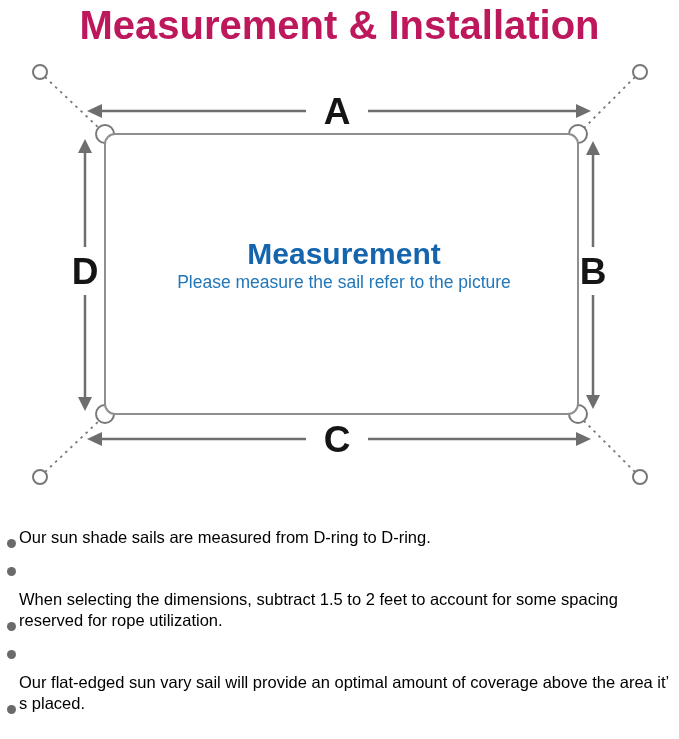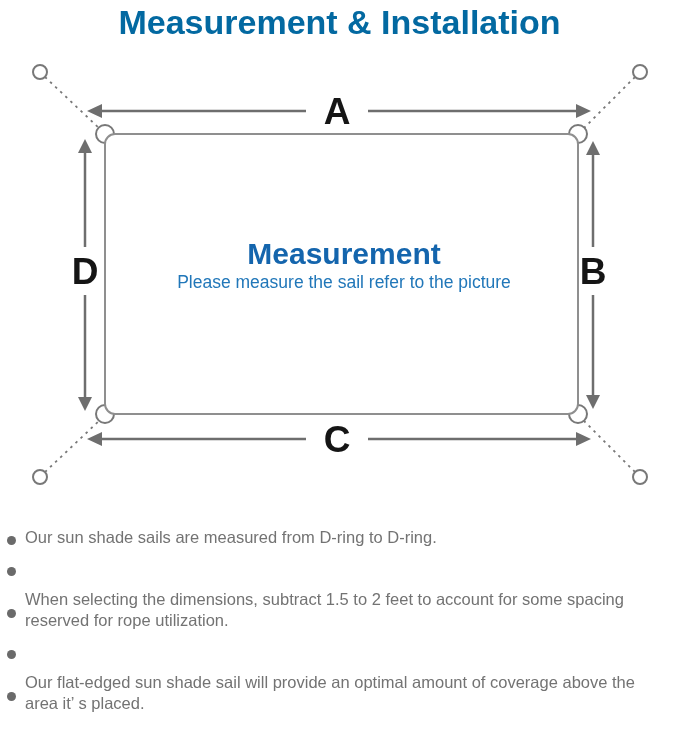--- a/index.html
+++ b/index.html
@@ -4,39 +4,39 @@
 <style>
   html,body{margin:0;padding:0;background:#ffffff;}
   body{
     width:679px;height:739px;
     font-family:"Liberation Sans","DejaVu Sans",sans-serif;
     overflow:hidden;
   }
   .page-title{
     padding-top:3px;
     text-align:center;
-    font-size:34px;
+    font-size:40px;
     font-weight:bold;
-    color:#0369a1;
+    color:#be185d;
     letter-spacing:0px;
     height:49px;
     box-sizing:border-box;
   }
   svg.diagram{display:block;width:679px;height:470px;}
   ul.notes{
     list-style:none;
     margin:0;
     padding:8px 4px 0 7px;
   }
   ul.notes li{
     display:flex;
-    align-items:center;
-    gap:9px;
+    align-items:flex-end;
+    gap:3px;
     margin-bottom:13px;
-    color:#737373;
+    color:#000000;
     font-size:16.5px;
     line-height:21px;
   }
   ul.notes .dot{
     flex:0 0 auto;
     width:9px;height:9px;
     margin-top:6px;
     border-radius:50%;
     background:#6a6a6a;
   }
@@ -115,15 +115,15 @@
   </li>
   <li>
     <span class="dot"></span>
     <span class="note-text">When selecting the dimensions, subtract 1.5 to 2 feet to account for some spacing reserved for rope utilization.</span>
   </li>
   <li>
     <span class="dot"></span>
   </li>
   <li>
     <span class="dot"></span>
-    <span class="note-text">Our flat-edged sun shade sail will provide an optimal amount of coverage above the area it’ s placed.</span>
+    <span class="note-text">Our flat-edged sun vary sail will provide an optimal amount of coverage above the area it’ s placed.</span>
   </li>
 </ul>
 
 </body></html>

